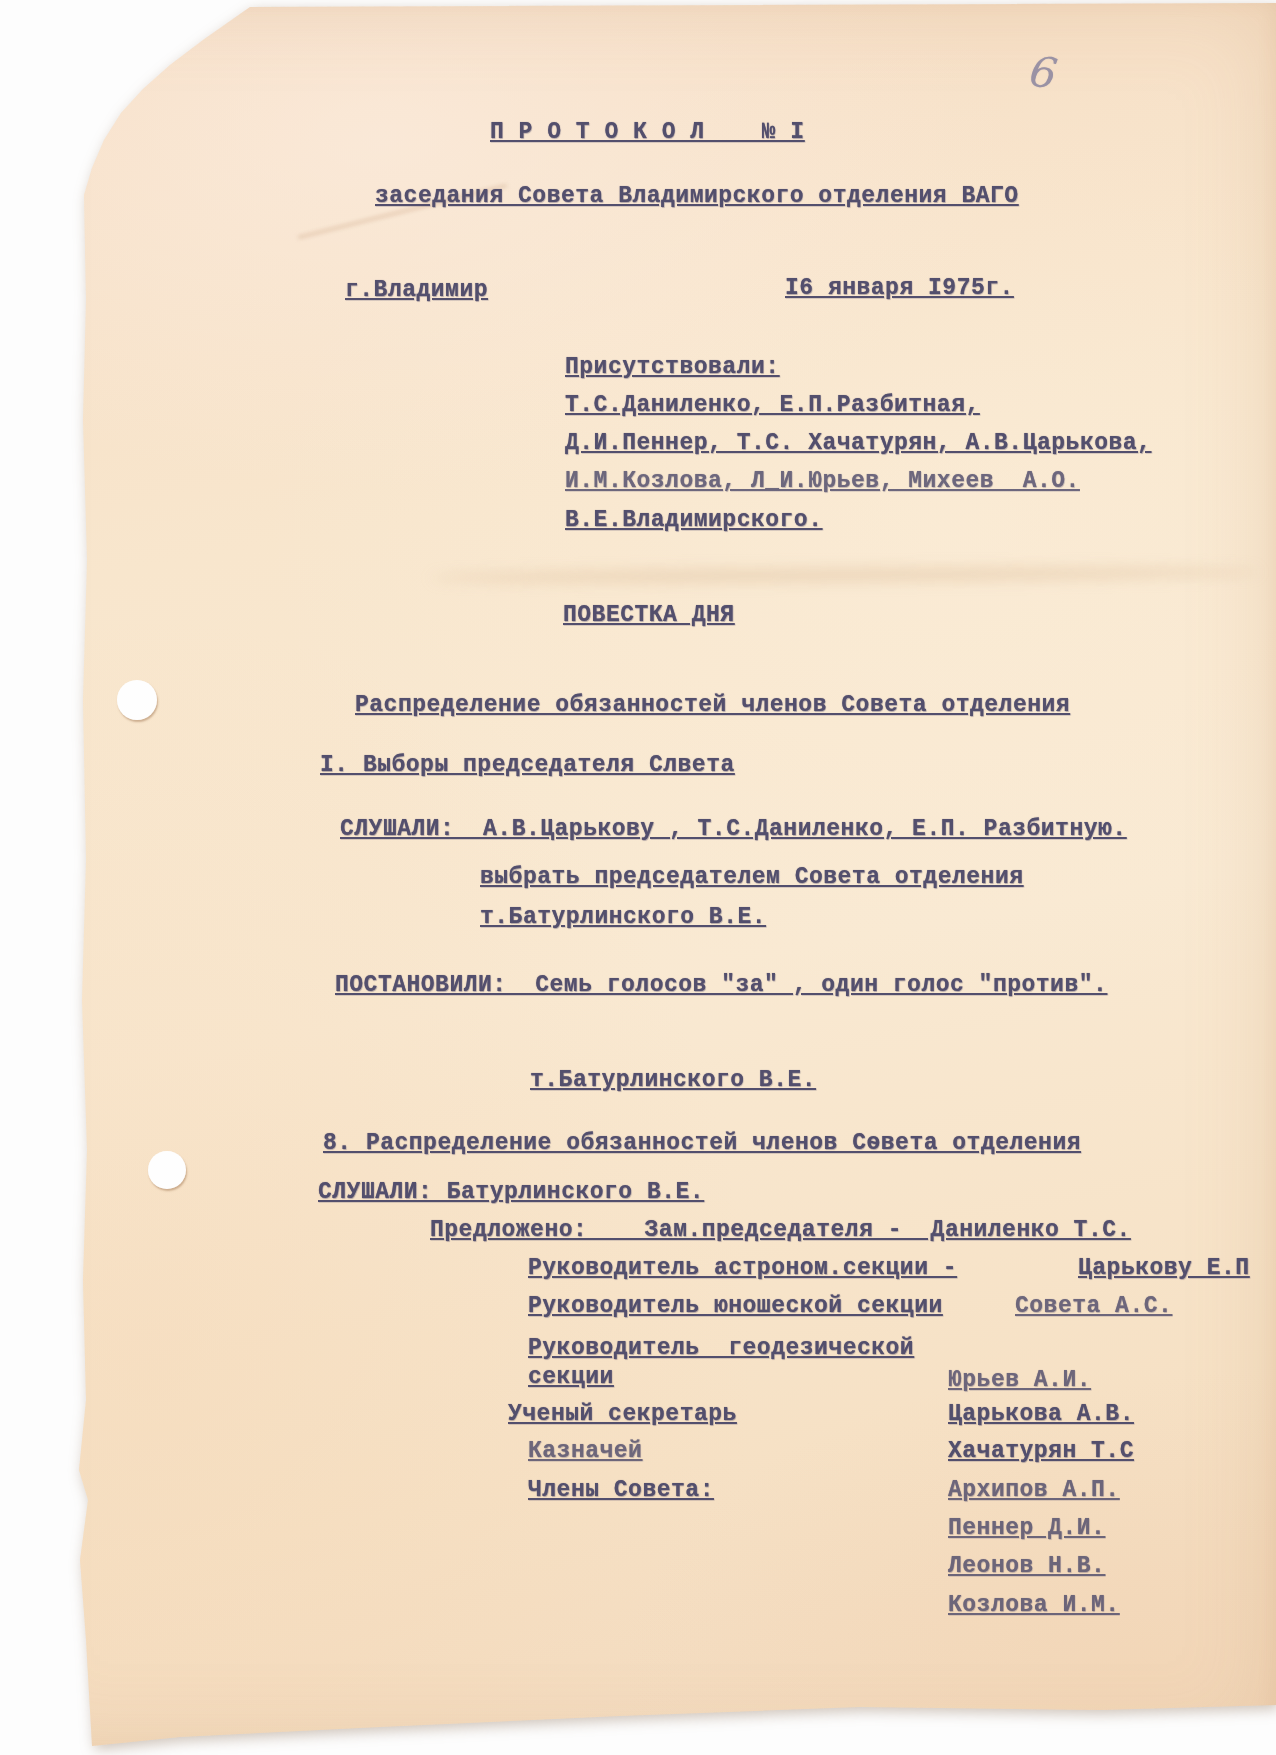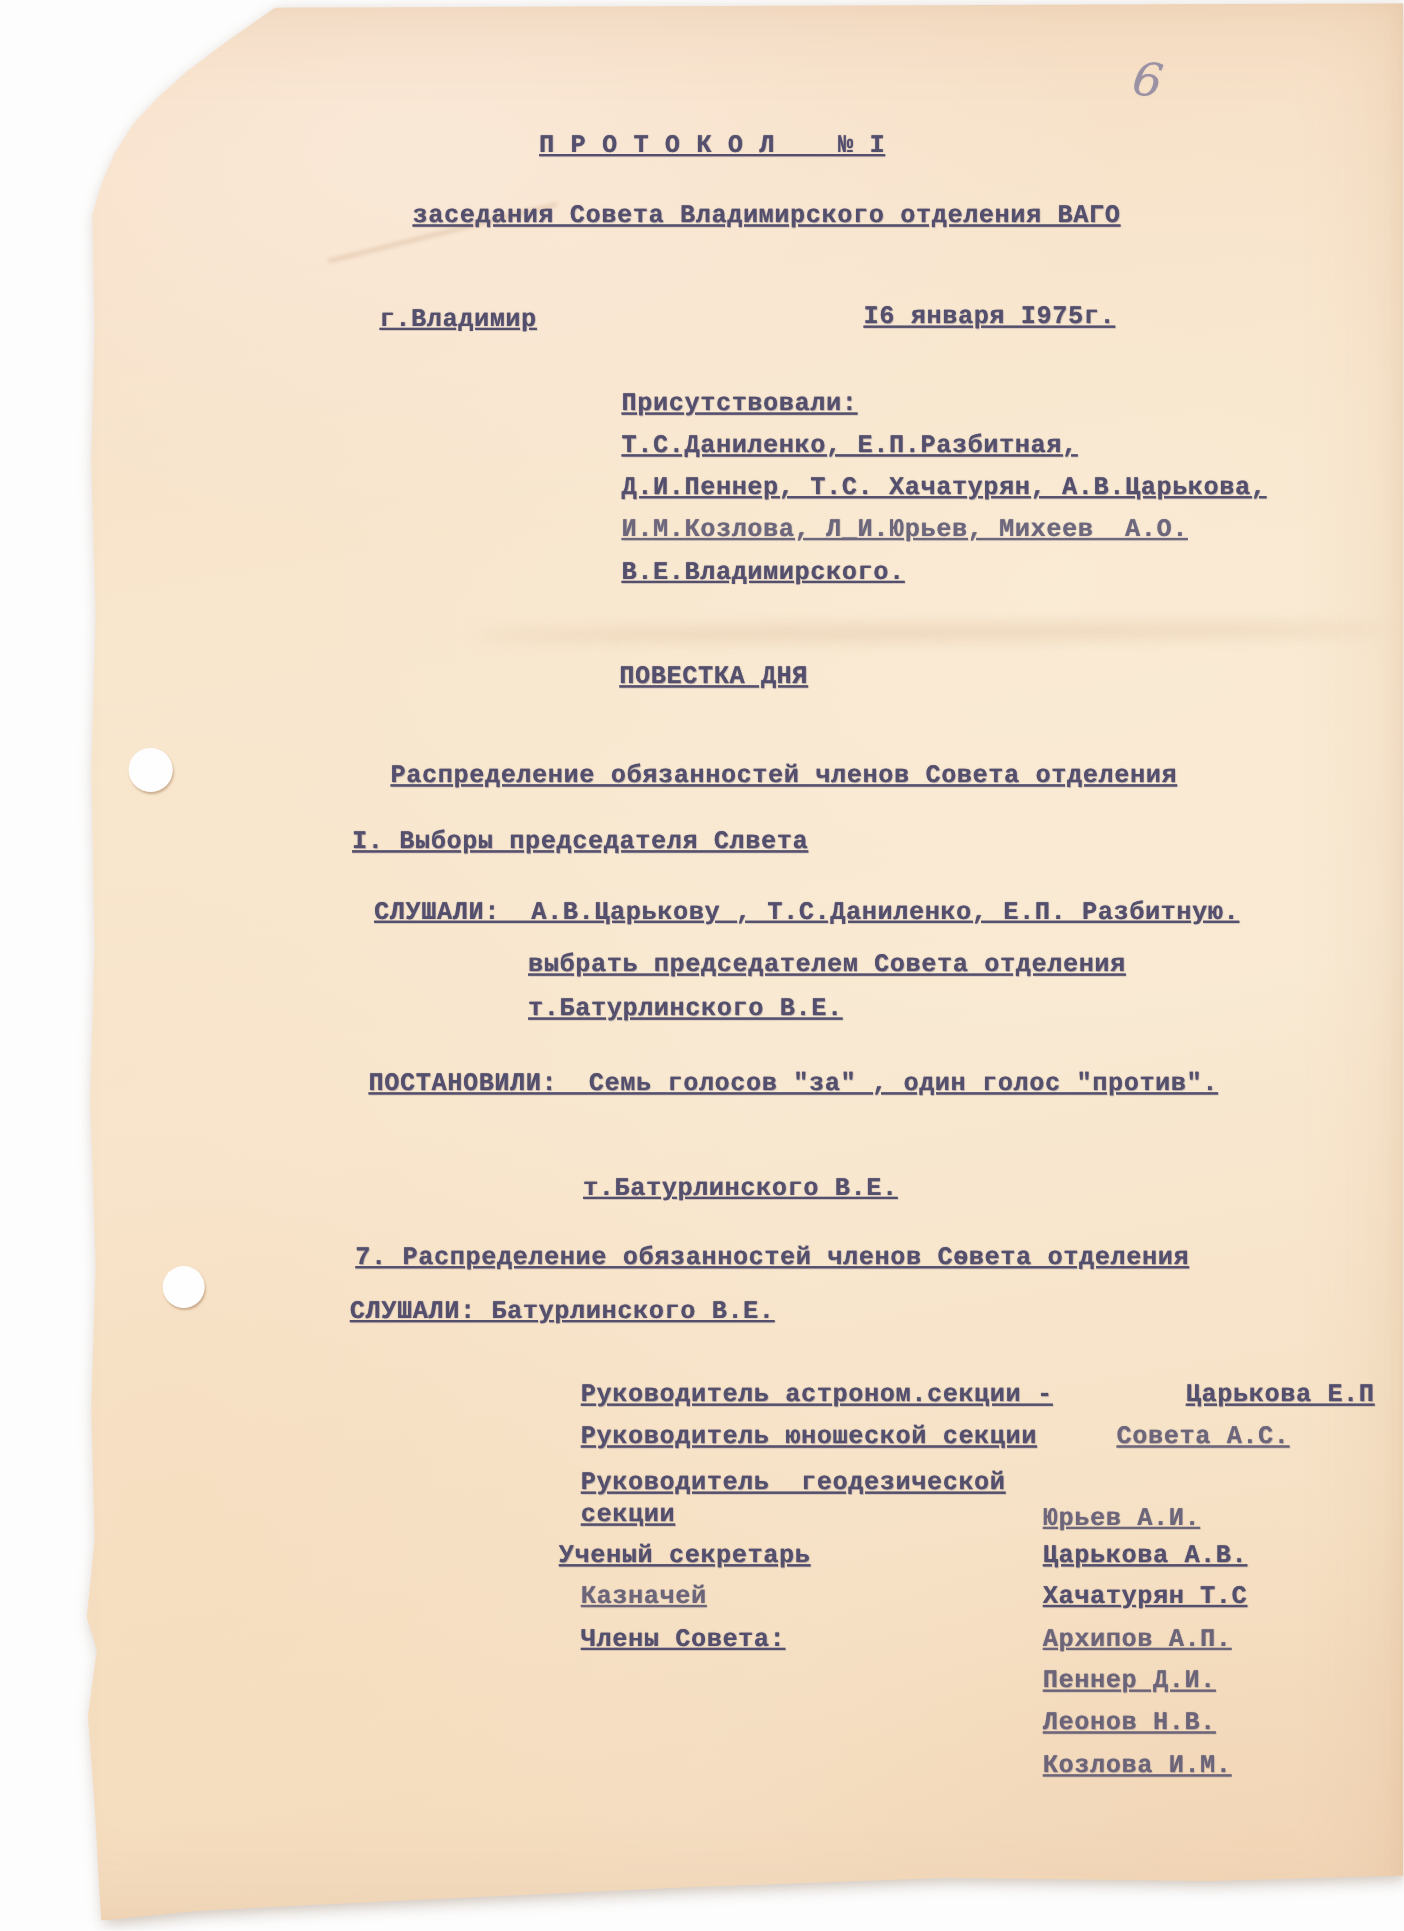--- a/index.html
+++ b/index.html
@@ -99,25 +99,26 @@
     <div class="line" style="left:563px;top:601px">ПОВЕСТКА ДНЯ</div>
     <div class="line" style="left:355px;top:691px">Распределение обязанностей членов Совета отделения</div>
 
     <div class="line" style="left:320px;top:751px">I. Выборы председателя Слвета</div>
     <div class="line" style="left:340px;top:815px">СЛУШАЛИ:  А.В.Царькову , Т.С.Даниленко, Е.П. Разбитную.</div>
     <div class="line" style="left:480px;top:863px">выбрать председателем Совета отделения</div>
     <div class="line" style="left:480px;top:903px">т.Батурлинского В.Е.</div>
     <div class="line" style="left:335px;top:971px">ПОСТАНОВИЛИ:  Семь голосов "за" , один голос "против".</div>
     <div class="line" style="left:530px;top:1066px">т.Батурлинского В.Е.</div>
 
-    <div class="line" style="left:323px;top:1129px">7. Распределение обязанностей членов Сѳвета отделения</div>
+    <div class="line" style="left:323px;top:1129px">8. Распределение обязанностей членов Сѳвета отделения</div>
     <div class="line" style="left:318px;top:1178px">СЛУШАЛИ: Батурлинского В.Е.</div>
+    <div class="line" style="left:430px;top:1216px">Предложено:    Зам.председателя -  Даниленко Т.С.</div>
 
     <div class="line" style="left:528px;top:1254px">Руководитель астроном.секции -</div>
-    <div class="line" style="left:1078px;top:1254px">Царькова Е.П</div>
+    <div class="line" style="left:1078px;top:1254px">Царькову Е.П</div>
 
     <div class="line" style="left:528px;top:1292px">Руководитель юношеской секции</div>
     <div class="line ink-light" style="left:1015px;top:1292px">Совета А.С.</div>
 
     <div class="line" style="left:528px;top:1334px">Руководитель  геодезической</div>
 
     <div class="line" style="left:528px;top:1363px">секции</div>
     <div class="line ink-light" style="left:948px;top:1366px">Юрьев А.И.</div>
 
     <div class="line" style="left:508px;top:1400px">Ученый секретарь</div>

